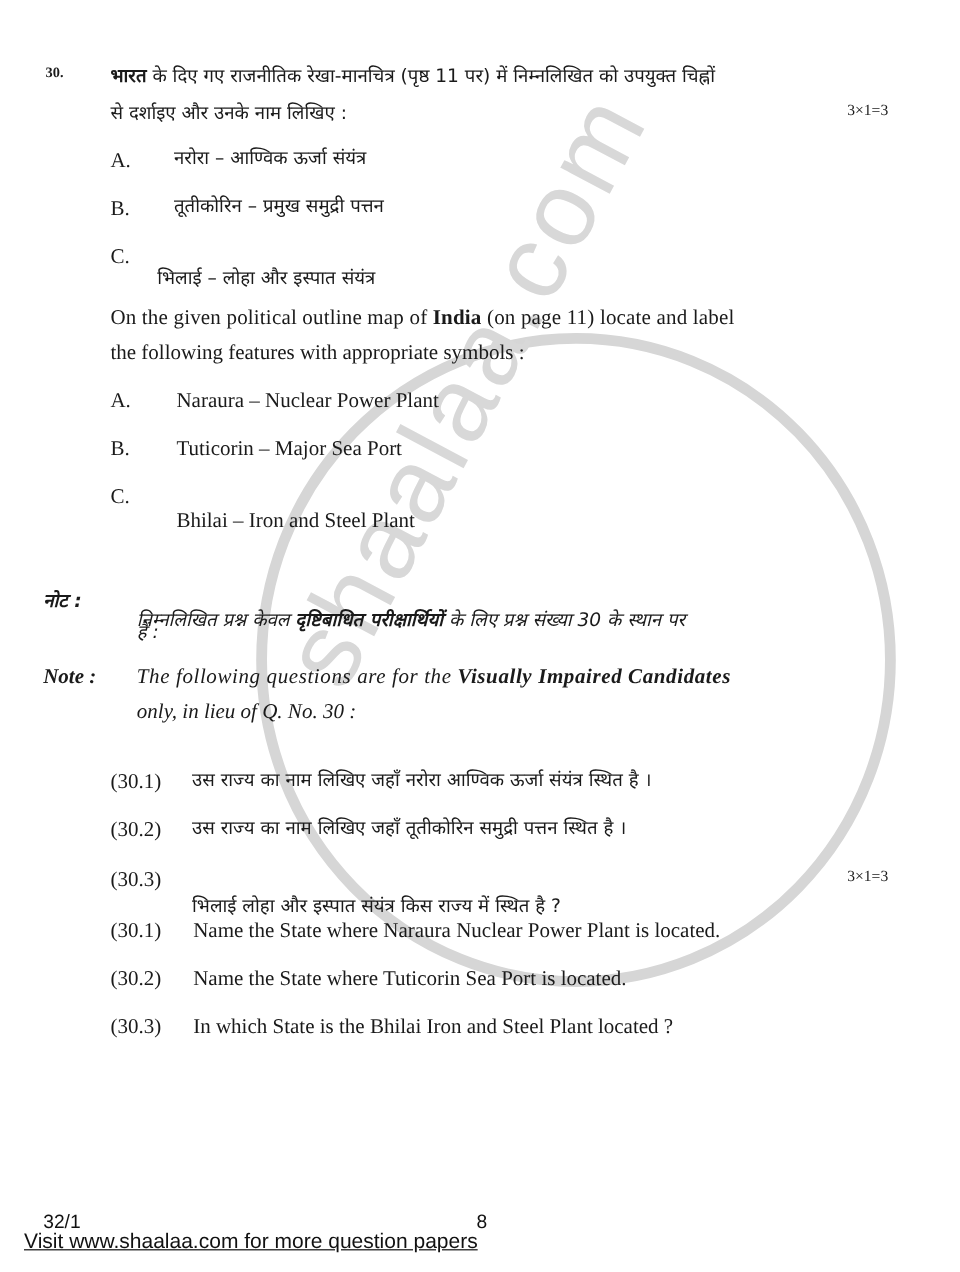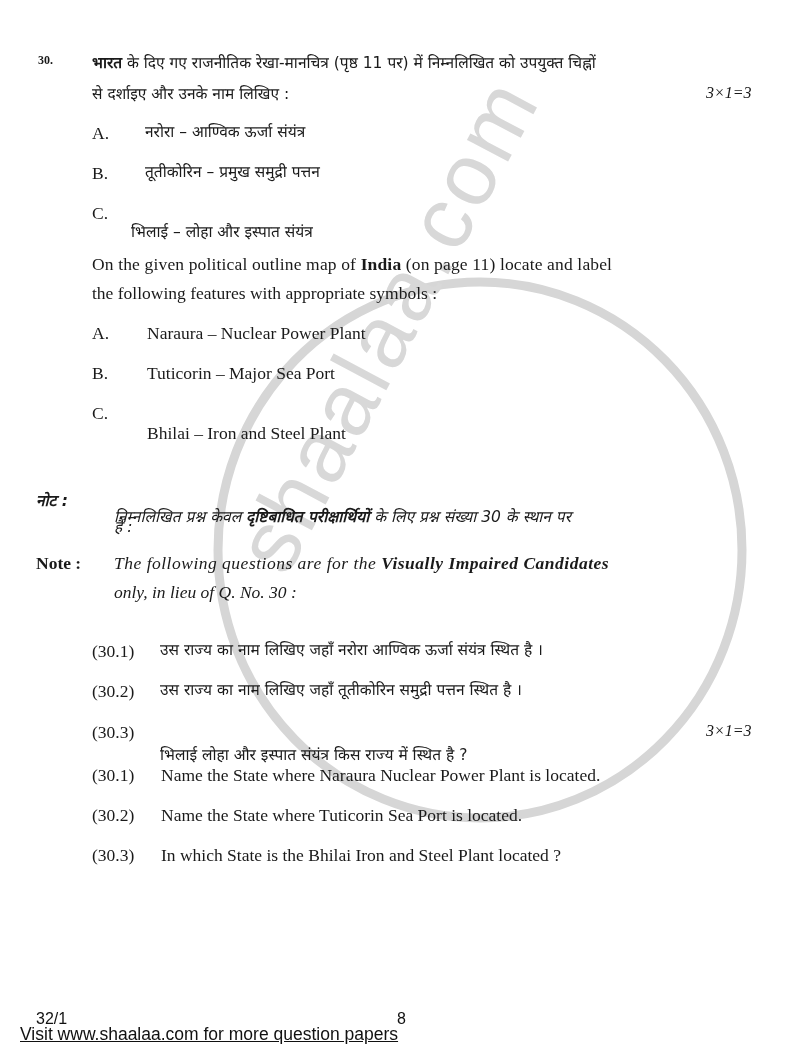--- a/index.html
+++ b/index.html
@@ -5,21 +5,21 @@
   html, body { margin: 0; padding: 0; }
   body {
     width: 800px; height: 1060px; position: relative; overflow: hidden;
     background: #ffffff; color: #1a1a1a;
     font-family: "Liberation Serif", "DejaVu Serif", serif;
   }
   .abs { position: absolute; white-space: nowrap; }
   .txt { font-size: 17.5px; line-height: 22px; }
   .hi { font-family: "DejaVu Sans", sans-serif; font-size: 15.5px; line-height: 22px; }
   .qnum { font-weight: bold; font-size: 12px; }
-  .marks { font-style: italic; font-size: 16px; }
+  .marks { font-size: 13px; }
   .watermark {
     position: absolute; left: 200px; top: 270px; width: 560px; height: 560px;
     pointer-events: none; z-index: 0;
   }
   .wm-text {
     position: absolute; left: 215px; top: 540px;
     transform: rotate(-62deg); transform-origin: left top;
     font-family: "Liberation Sans", sans-serif; font-size: 88px;
     color: #d8d8d8; letter-spacing: 4px; z-index: 0; white-space: nowrap;
   }
@@ -64,21 +64,21 @@
   <div class="abs txt" style="left:147px; top:362px;">Tuticorin – Major Sea Port</div>
   <div class="abs txt" style="left:92px; top:402px;">C.</div>
   <div class="abs txt" style="left:147px; top:402px;margin-top:20px;">Bhilai – Iron and Steel Plant</div>
 
   <div class="abs hi" style="left:36px; top:490px; font-weight:bold; font-style:italic;">नोट :</div>
   <div class="abs hi" style="left:114px; top:490px; font-style:italic;margin-top:16px;">
     <span>निम्नलिखित प्रश्न केवल </span><b class="bold">दृष्टिबाधित परीक्षार्थियों</b><span> के लिए प्रश्न संख्या 30  के स्थान पर</span>
   </div>
   <div class="abs hi" style="left:114px; top:516px; font-style:italic;">हैं :</div>
 
-  <div class="abs txt" style="left:36px; top:552px; font-weight:bold; text-align:center;">Note :</div>
+  <div class="abs txt" style="left:36px; top:552px; font-weight:bold; font-style:italic;text-align:center;">Note :</div>
   <div class="abs txt" style="left:114px; top:552px; font-style:italic; letter-spacing:0.5px;">
     <span>The following questions are for the </span><b class="bold">Visually Impaired Candidates</b>
   </div>
   <div class="abs txt" style="left:114px; top:581px; font-style:italic;">only, in lieu of Q. No. 30 :</div>
 
   <div class="abs txt" style="left:92px; top:640px;">(30.1)</div>
   <div class="abs hi" style="left:160px; top:639px;">उस राज्य का नाम लिखिए जहाँ नरोरा आण्विक ऊर्जा संयंत्र स्थित है ।</div>
   <div class="abs txt" style="left:92px; top:680px;">(30.2)</div>
   <div class="abs hi" style="left:160px; top:679px;">उस राज्य का नाम लिखिए जहाँ तूतीकोरिन समुद्री पत्तन स्थित है ।</div>
   <div class="abs txt" style="left:92px; top:721px;">(30.3)</div>

